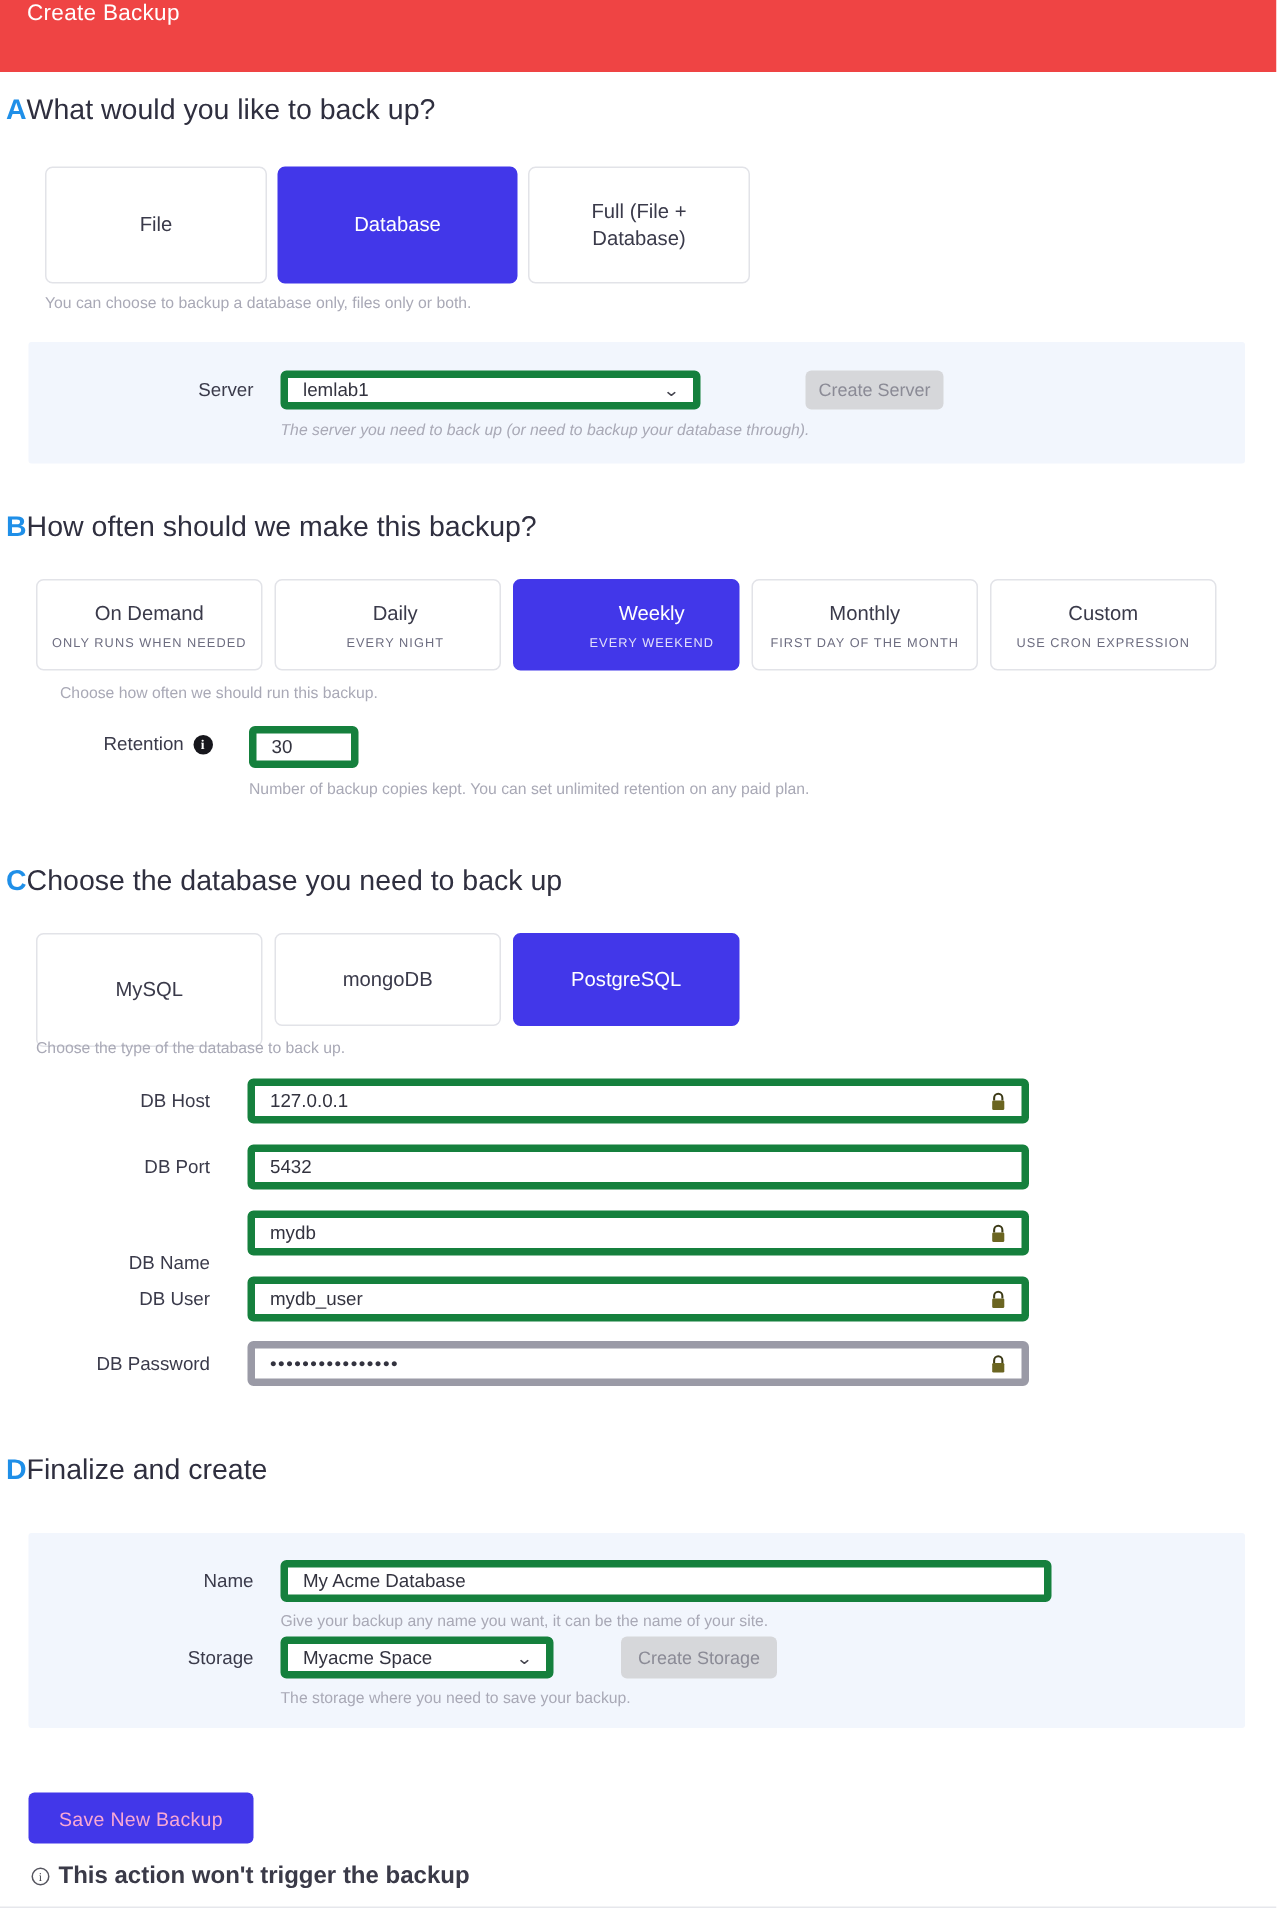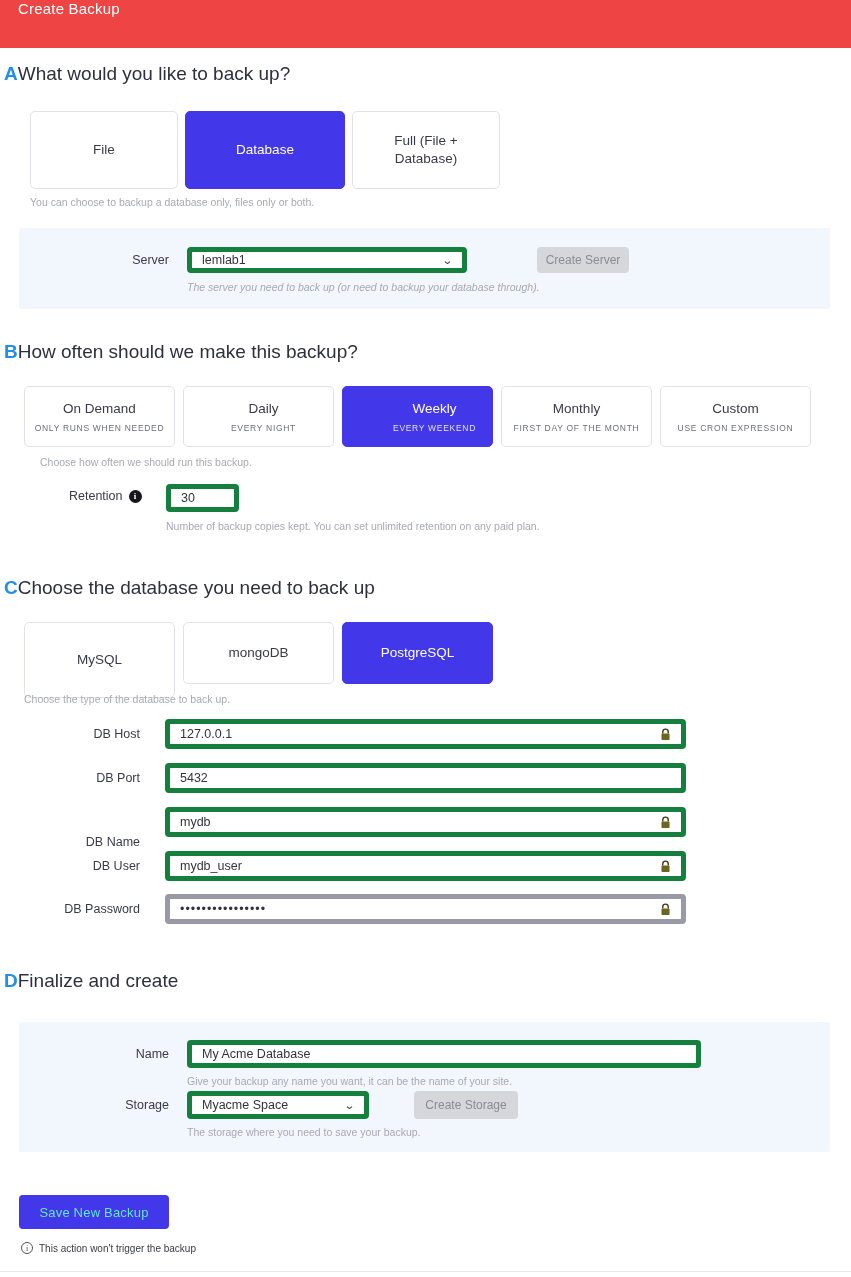--- a/index.html
+++ b/index.html
@@ -118,21 +118,21 @@
     display: flex;
     align-items: center;
     justify-content: center;
     font-family: "Liberation Sans", sans-serif;
   }
 
   .btn-primary {
     background: #4237e9;
     border: none;
     border-radius: 4px;
-    color: #5eead4;
+    color: #f9a8d4;
     font-size: 13px;
     display: flex;
     align-items: center;
     justify-content: center;
     font-family: "Liberation Sans", sans-serif;
     letter-spacing: .2px;
   }
 
   .lock { width: 11px; height: 13px; flex: none; }
   .infoicon {
@@ -314,16 +314,16 @@
     <span>Create Storage</span>
   </div>
   <div class="abs hint" style="left:168px; top:104px;">The storage where you need to save your backup.</div>
 </div>
 
 <div class="abs btn-primary" style="left:19px; top:1195px; width:150px; height:34px;">
   <span>Save New Backup</span>
 </div>
 <div class="abs" style="left:21px; top:1242px; display:flex; align-items:center; gap:6px;">
   <span class="circ-i">i</span>
-  <span style="font-size:10px; color:#3a3a48;">This action won't trigger the backup</span>
+  <span style="font-size:16px; color:#3a3a48;font-weight:bold;">This action won't trigger the backup</span>
 </div>
 
 <div class="footline"></div>
 
 </body></html>

